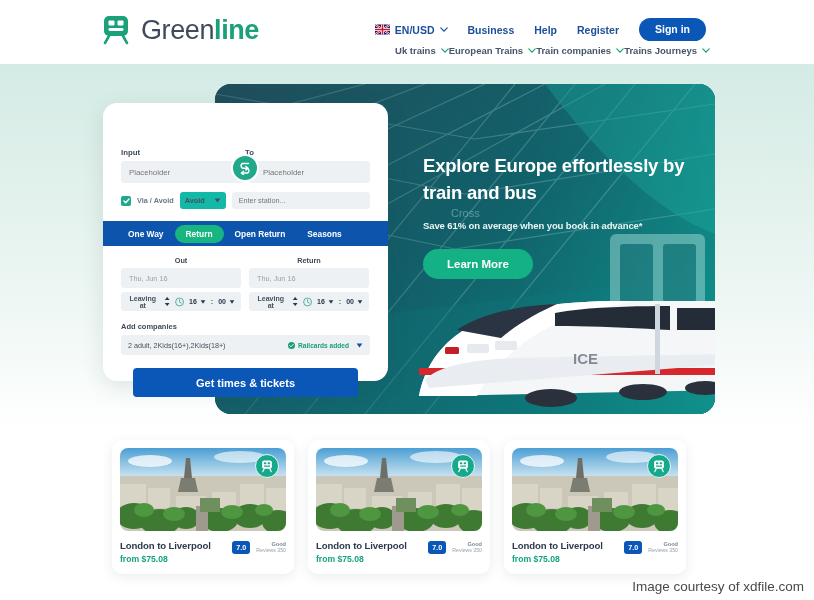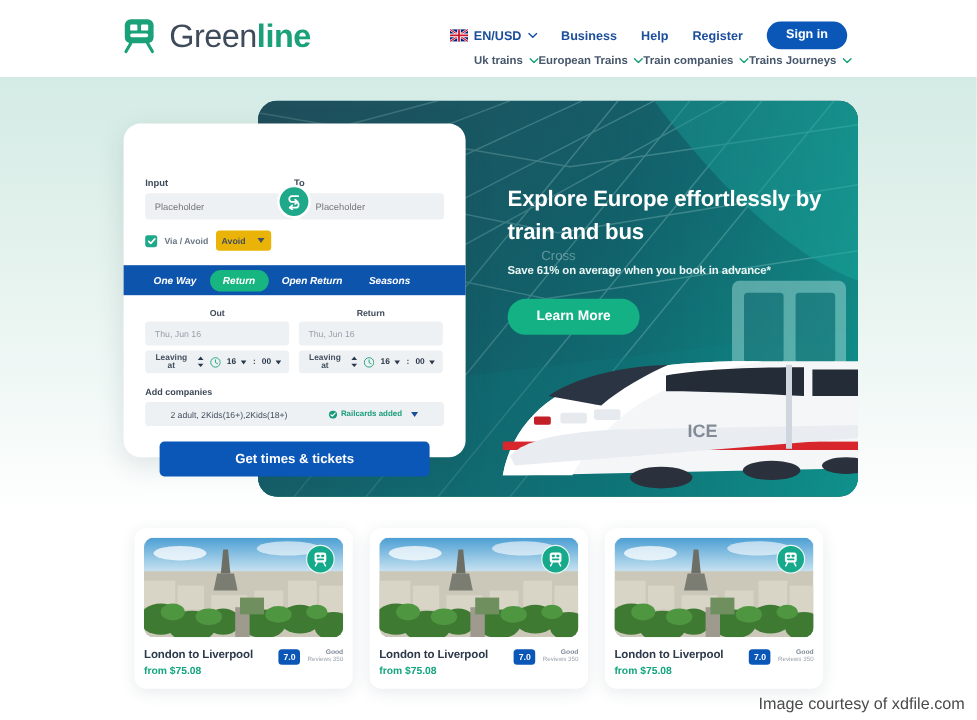--- a/index.html
+++ b/index.html
@@ -94,37 +94,37 @@
     border-radius: 50%; background: #1fa98a; border: 2px solid #fff;
     display: flex; align-items: center; justify-content: center; cursor: pointer;
   }
   .via-row { display: flex; align-items: center; gap: 6px; margin-top: 9px; }
   .cbox {
     width: 10px; height: 10px; border-radius: 2px; background: #1fa98a;
     display: flex; align-items: center; justify-content: center; cursor: pointer;
   }
   .via-label { font-size: 7.3px; color: #6b7785; font-weight: 600; }
   .mini-select {
-    height: 17px; background: #eab308; border-radius: 3px; padding: 0 5px;
+    height: 17px; background: #14b8a6; border-radius: 3px; padding: 0 5px;
     display: flex; align-items: center; gap: 9px;
     font-size: 7.3px; color: #44505f; font-weight: 600; cursor: pointer;
   }
   .station-input {
     flex: 1; height: 17px; background: #eef1f4; border: none; border-radius: 3px;
     font-size: 7.3px; color: #9aa3ad; padding: 0 7px;
     font-family: "Liberation Sans", sans-serif;
   }
 
   .tabs {
     margin: 12px -18px 0 -18px; background: #0d54ad; height: 25px;
     display: flex; align-items: center; gap: 0; padding: 0 14px;
   }
   .tab {
     font-size: 8.4px; color: #ffffff; font-weight: 600;
-    padding: 4px 11px; border-radius: 11px; cursor: pointer; white-space: nowrap; font-style: italic;
+    padding: 4px 11px; border-radius: 11px; cursor: pointer; white-space: nowrap;
   }
   .tab.active { background: #17b57f; }
 
   .trip-grid { display: flex; gap: 8px; margin-top: 10px; }
   .trip-col { width: 120px; text-align: center; }
   .trip-lab { font-size: 7.3px; color: #3f4a5a; font-weight: 700; }
   .date-field {
     margin-top: 3px; height: 20px; background: #eef1f4; border-radius: 3px;
     display: flex; align-items: center; padding: 0 8px;
     font-size: 7.3px; color: #98a1ab;
@@ -137,21 +137,21 @@
   .stepper { display: flex; flex-direction: column; gap: 1px; }
   .num-sel {
     display: flex; align-items: center; gap: 3px;
     font-size: 7px; color: #28374a; font-weight: 700; cursor: pointer;
   }
   .colon { font-size: 7px; color: #44505f; font-weight: 700; }
 
   .pass-lab { margin-top: 11px; font-size: 7.5px; color: #3f4a5a; font-weight: 700; }
   .pass-field {
     margin-top: 4px; height: 20px; background: #eef1f4; border-radius: 3px;
-    display: flex; align-items: center; padding: 0 21px;
+    display: flex; align-items: center; padding: 0 7px;
     font-size: 7.2px; color: #44505f;
   }
   .pass-val { flex: 1; }
   .rail-added {
     display: flex; align-items: center; gap: 3px;
     font-size: 6.6px; color: #1a9c7c; font-weight: 700;
   }
   .get-btn {
     margin: 13px 12px 0 12px; width: 225px; height: 29px;
     background: #0b57b8; color: #fff; border: none; border-radius: 4px;
@@ -354,20 +354,21 @@
           <path d="M1 3.6 L3 5.6 L7 1.2" stroke="#fff" stroke-width="1.6" fill="none" stroke-linecap="round" stroke-linejoin="round"></path>
         </svg>
       </div>
       <span class="via-label">Via / Avoid</span>
       <div class="mini-select">
         <span>Avoid</span>
         <svg width="7" height="5" viewBox="0 0 8 6">
           <path d="M0.5 0.5 L7.5 0.5 L4 5.5 Z" fill="#44505f"></path>
         </svg>
       </div>
+      <input class="station-input" type="text" placeholder="Enter station..." style="">
     </div>
 
     <div class="tabs">
       <div class="tab">One Way</div>
       <div class="tab active">Return</div>
       <div class="tab">Open Return</div>
       <div class="tab">Seasons</div>
     </div>
 
     <div class="trip-grid">

